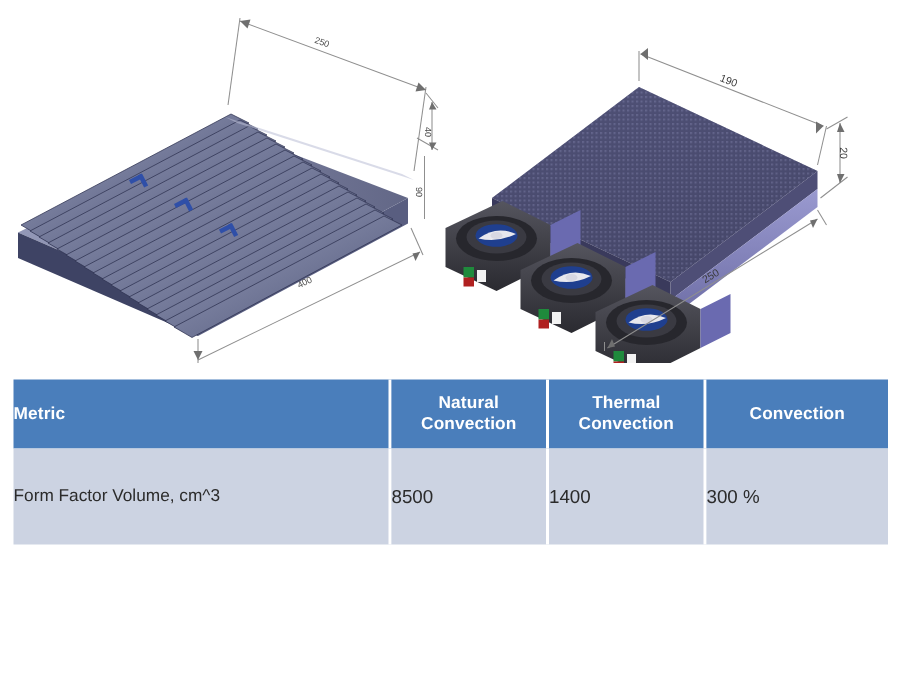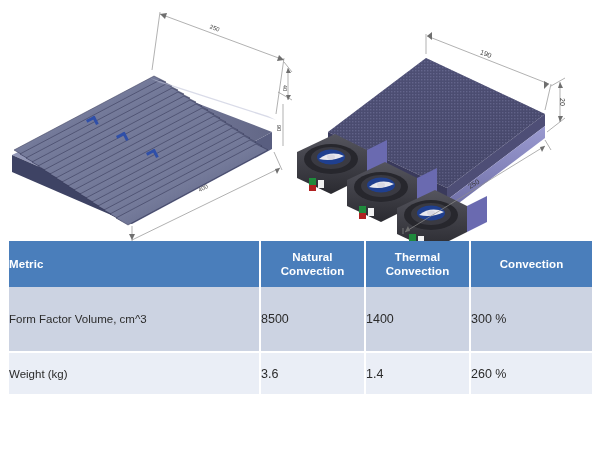--- a/index.html
+++ b/index.html
@@ -16,21 +16,21 @@
   
   .illus{position:absolute;}
   #illus-left{left:0;top:0;width:300px;height:248px;}
   #illus-right{left:295px;top:22px;width:305px;height:220px;}
 
   .illus svg{display:block;width:100%;height:100%;}
 
   
   #spec-table{
     position:absolute;
-    left:9px;top:241px;
+    left:9px;top:253px;
     width:583px;
     border-collapse:separate;
     border-spacing:0;
     table-layout:fixed;
   }
   #spec-table th,#spec-table td{
     padding:0;
     vertical-align:middle;
     border-right:2px solid #ffffff;
   }
@@ -307,22 +307,16 @@
         <th class="col-num">Convection</th>
       </tr>
     </thead>
     <tbody>
       <tr class="row-a r1">
         <td class="c-metric">Form Factor Volume, cm^3</td>
         <td class="c-num">8500</td>
         <td class="c-num">1400</td>
         <td class="c-num">300 %</td>
       </tr>
-      <tr class="row-b r2">
-        <td class="c-metric">Weight (kg)</td>
-        <td class="c-num">3.6</td>
-        <td class="c-num">1.4</td>
-        <td class="c-num">260 %</td>
-      </tr>
     </tbody>
   </table>
 
 </div>
 
 </body></html>

